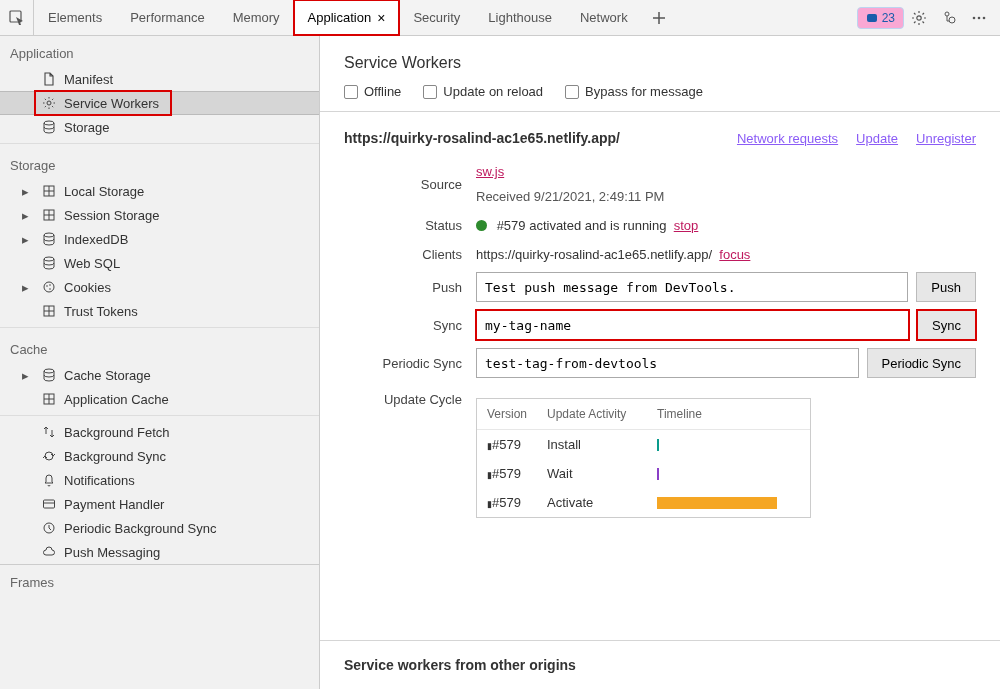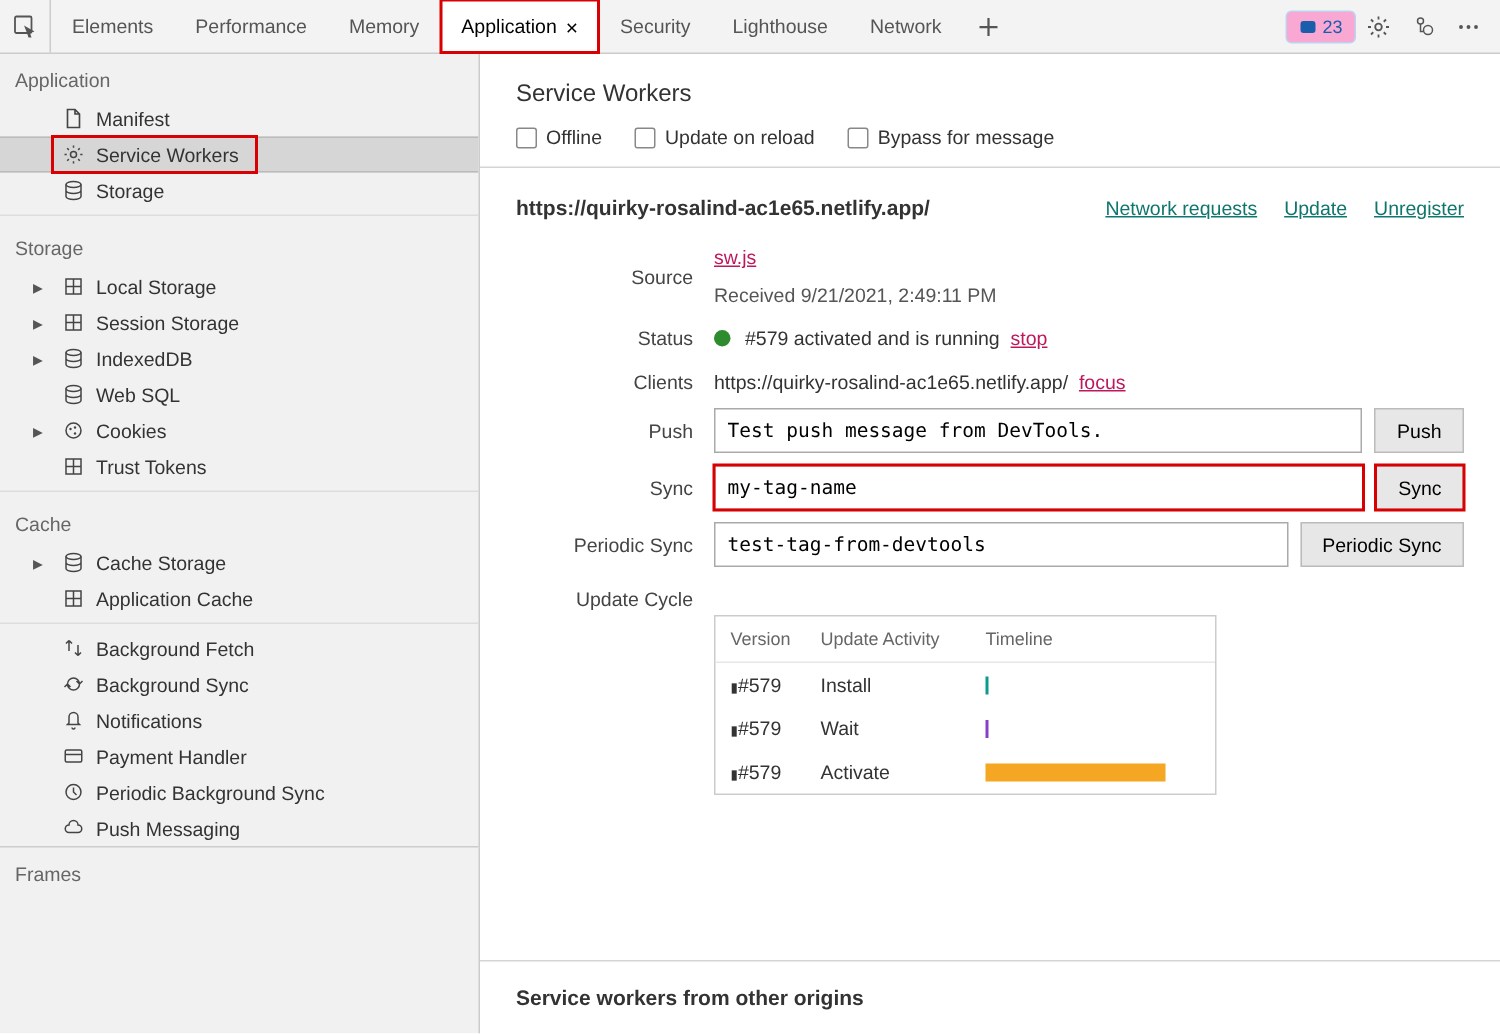--- a/index.html
+++ b/index.html
@@ -38,35 +38,35 @@
 .content-header h2 { font-size:16px; font-weight:500; margin-bottom:12px; }
 .checkrow { display:flex; gap:22px; align-items:center; }
 .check { display:flex; align-items:center; gap:6px; font-size:13px; }
 .checkbox { width:14px; height:14px; border:1px solid #888; border-radius:2px; display:inline-block; }
 
 
 .section { padding: 18px 24px; overflow-y:auto; flex:1; border-bottom:1px solid #d5d5d5; }
 .origin-row { display:flex; align-items:center; margin-bottom:14px; gap:18px; }
 .origin { font-weight:600; font-size:14px; }
 .origin-actions { margin-left:auto; display:flex; gap:18px; }
-.origin-actions a { color:#0f766e; text-decoration:underline; font-size:13px; cursor:pointer; }
+.origin-actions a { color:#8b5cf6; text-decoration:underline; font-size:13px; cursor:pointer; }
 
 .kvrow { display:flex; align-items:center; margin:10px 0; }
 .kvrow .k { width:132px; text-align:right; color:#444; padding-right:14px; padding-top:4px; font-size:13px; }
 .kvrow .v { flex:1; font-size:13px; padding-top:4px; }
 .link { color:#be185d; text-decoration:underline; cursor:pointer; }
 .sub { color:#555; margin-top:10px; display:block; }
 .status-dot { width:11px; height:11px; border-radius:50%; background:#2e8b2e; display:inline-block; margin-right:6px; vertical-align:-1px; }
 
 .inputrow { display:flex; align-items:center; margin:8px 0; }
 .inputrow .k { width:132px; text-align:right; color:#444; padding-right:14px; font-size:13px; }
 .inputrow input { flex:1; height:30px; border:1px solid #aaa; padding:0 8px; font-family: Consolas, monospace; font-size:13px; }
 .inputrow button { height:30px; padding:0 14px; margin-left:8px; background:#e7e7e7; border:1px solid #bbb; cursor:pointer; font-size:13px; }
 
-.cycle-table { border:1px solid #ccc; width: 335px; margin-top:18px; }
+.cycle-table { border:1px solid #ccc; width: 335px; margin-top:6px; }
 .cycle-table .hdr { display:flex; padding:8px 10px; color:#666; font-size:12px; border-bottom:1px solid #e7e7e7; }
 .cycle-table .row { display:flex; padding:7px 10px; align-items:center; font-size:13px; }
 .col-v { width:60px; }
 .col-a { width:110px; }
 .col-t { width:130px; display:flex; align-items:center; }
 .tick { width:2px; height:12px; background:#0a9b8c; }
 .bar-orange { width:120px; height:12px; background:#f5a623; }
 .bar-purple { width:2px; height:12px; background:#8a3fc7; }
 
 .footer-sec { padding:16px 24px; font-weight:600; font-size:14px; }

